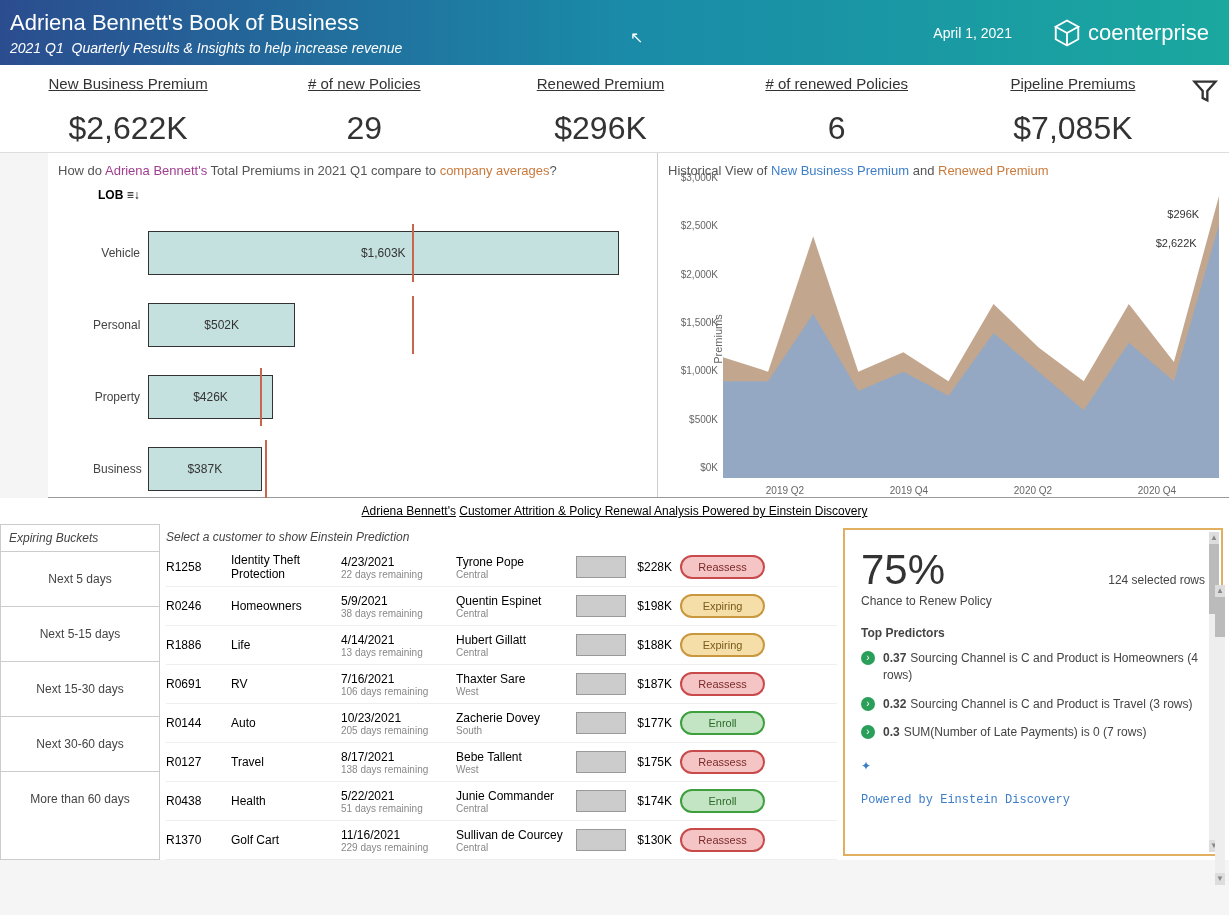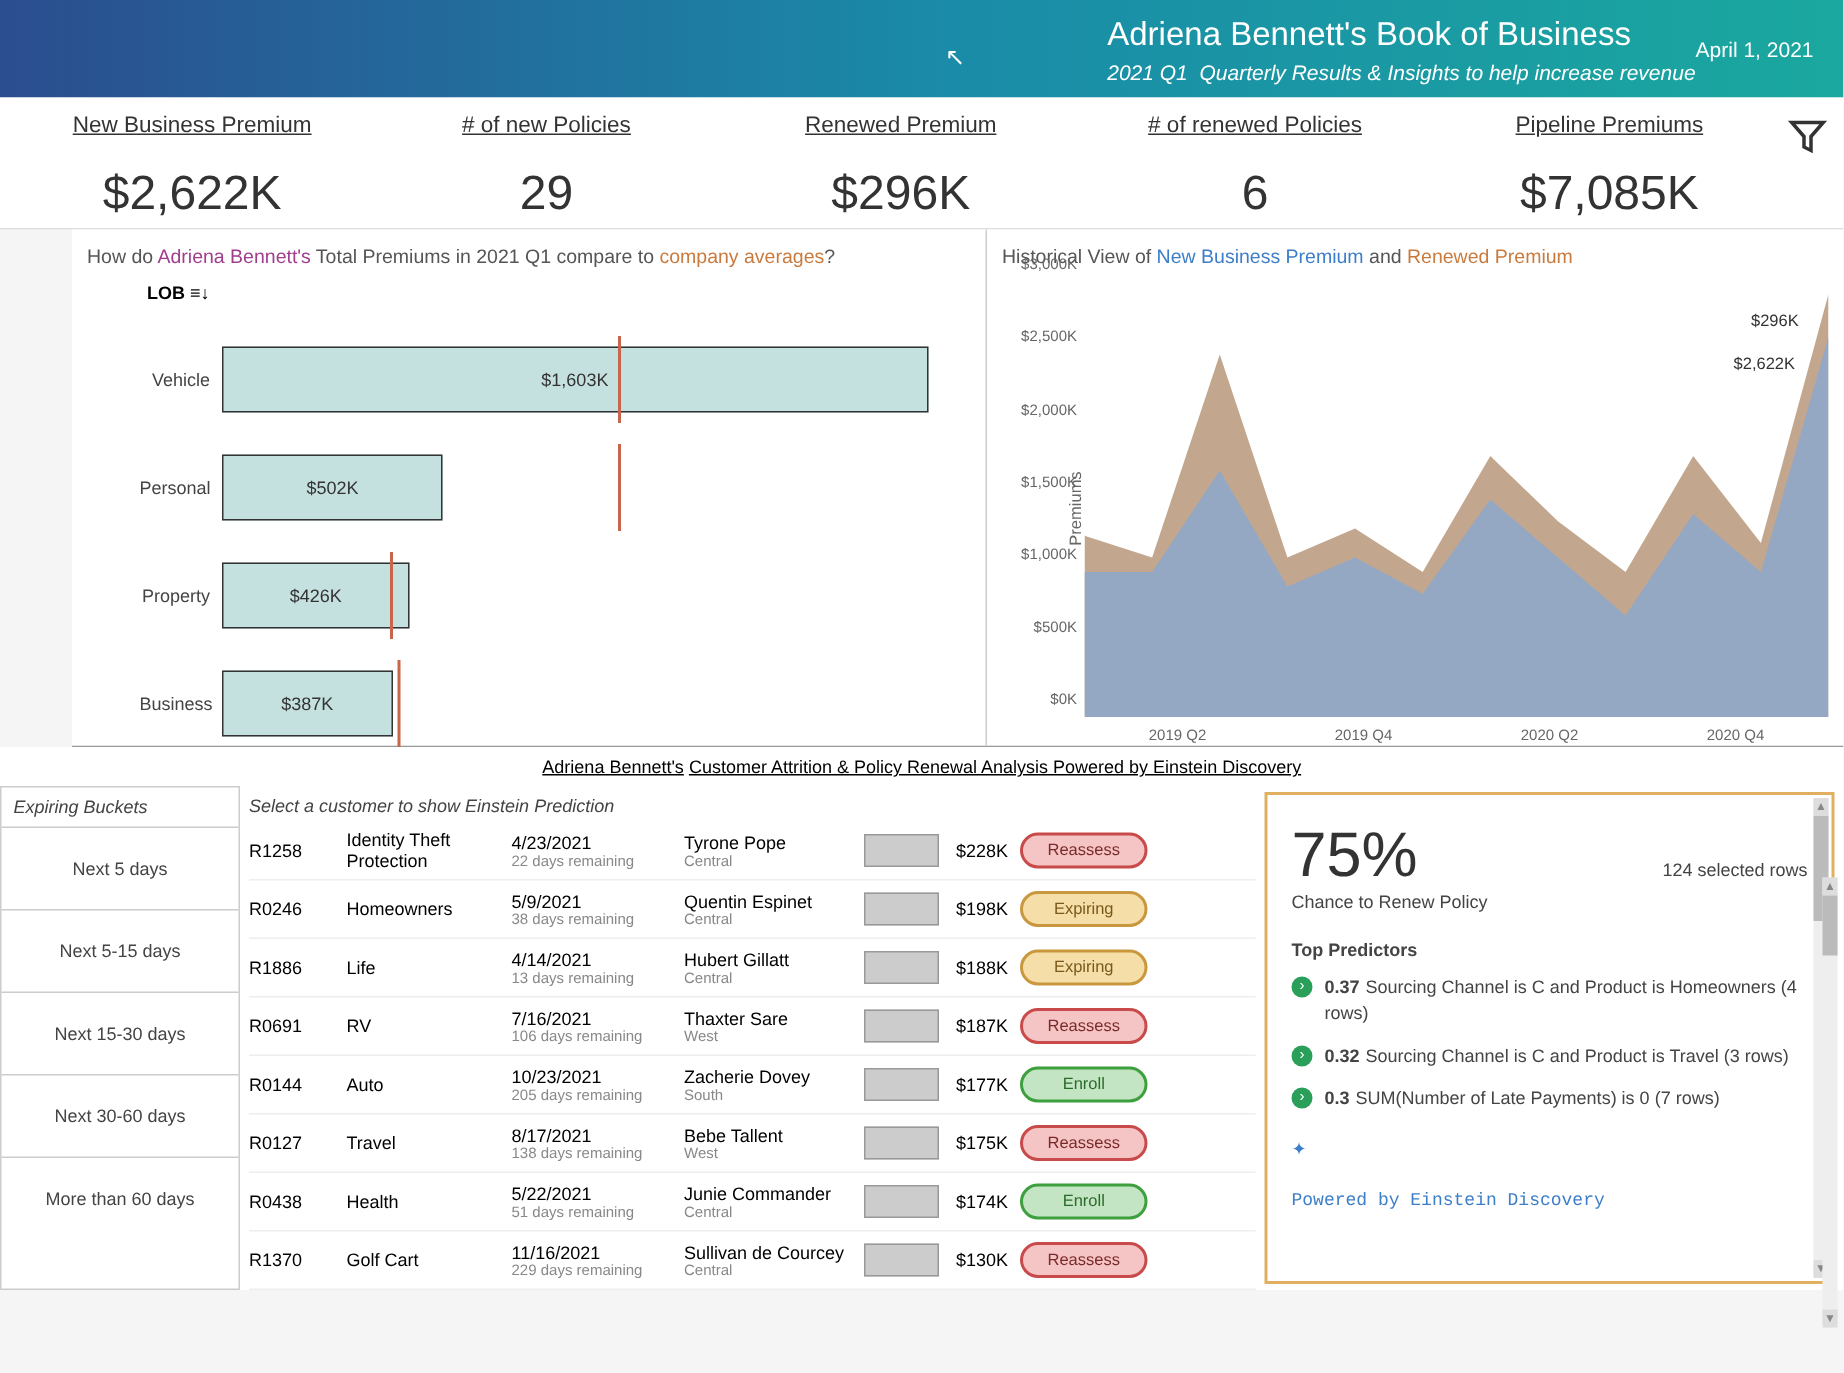--- a/index.html
+++ b/index.html
@@ -1,17 +1,17 @@
 <!DOCTYPE html>
 <html><head>
 <meta charset="utf-8">
 <style>
 * { box-sizing: border-box; margin: 0; padding: 0; font-family: Arial, Helvetica, sans-serif; }
 body { background: #f5f5f5; width: 1229px; height: 915px; overflow: hidden; }
-.header { background: linear-gradient(90deg, #2b4d8f 0%, #1a8aa8 50%, #1aa89f 100%); color: #fff; padding: 10px 20px 10px 10px; display: flex; justify-content: flex-end; align-items: center; height: 65px; }
+.header { background: linear-gradient(90deg, #2b4d8f 0%, #1a8aa8 50%, #1aa89f 100%); color: #fff; padding: 10px 20px 10px 10px; display: flex; justify-content: space-between; align-items: center; height: 65px; }
 .header-left { display: flex; flex-direction: column; }
 .header-title { font-size: 22px; font-weight: 300; }
 .header-title .bold { font-weight: 500; }
 .header-sub { font-size: 14px; font-style: italic; margin-top: 4px; }
 .header-right { display: flex; align-items: center; gap: 40px; }
 .header-date { font-size: 14px; }
 .logo { display: flex; align-items: center; gap: 6px; font-size: 22px; font-weight: 400; }
 .logo-icon { width: 30px; height: 30px; }
 .kpi-row { background: #fff; display: flex; padding: 10px 10px 5px; align-items: flex-start; border-bottom: 1px solid #ddd; }
 .kpi { flex: 1; text-align: center; }
@@ -83,20 +83,28 @@
     <div class="header-title">
       <span class="bold">Adriena Bennett's</span>
       <span>Book of Business</span>
     </div>
     <div class="header-sub">
       <span>2021 Q1</span>&nbsp;&nbsp;<span>Quarterly Results &amp; Insights to help increase revenue</span>
     </div>
   </div>
   <div class="header-right">
     <div class="header-date">April 1, 2021</div>
+    <div class="logo">
+      <svg class="logo-icon" viewBox="0 0 24 24" fill="none" stroke="#fff" stroke-width="1.5">
+          <path d="M12 2 L21 7 L12 12 L3 7 Z"></path>
+          <path d="M3 7 L3 17 L12 22 L21 17 L21 7"></path>
+          <path d="M12 12 L12 22"></path>
+        </svg>
+      <span>coenterprise</span>
+    </div>
   </div>
 </div>
 <div class="cursor">↖</div>
 
 <div class="kpi-row">
   <div class="kpi">
     <div class="kpi-label">New Business Premium</div>
     <div class="kpi-value">$2,622K</div>
   </div>
   <div class="kpi">

